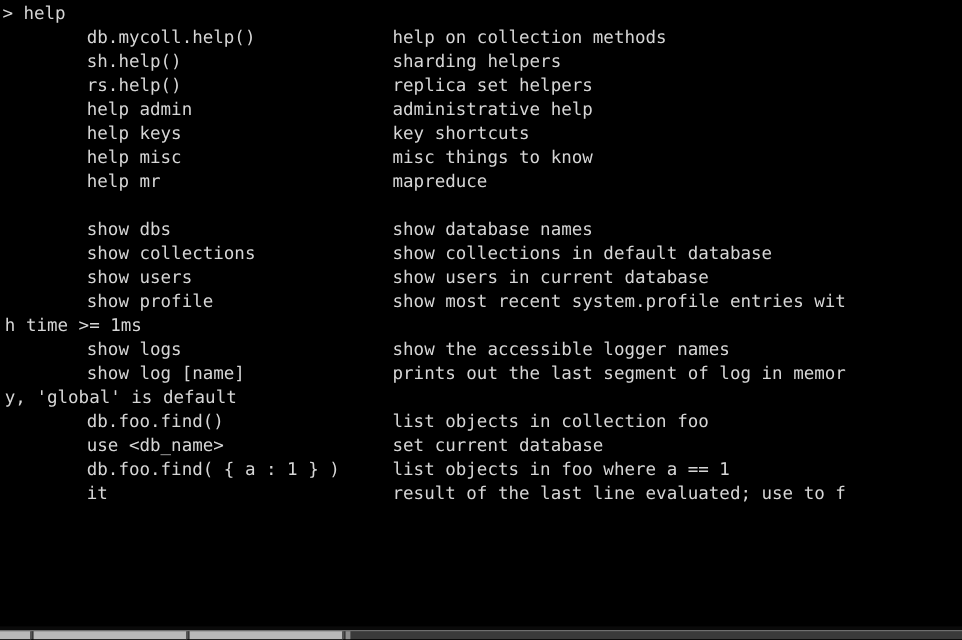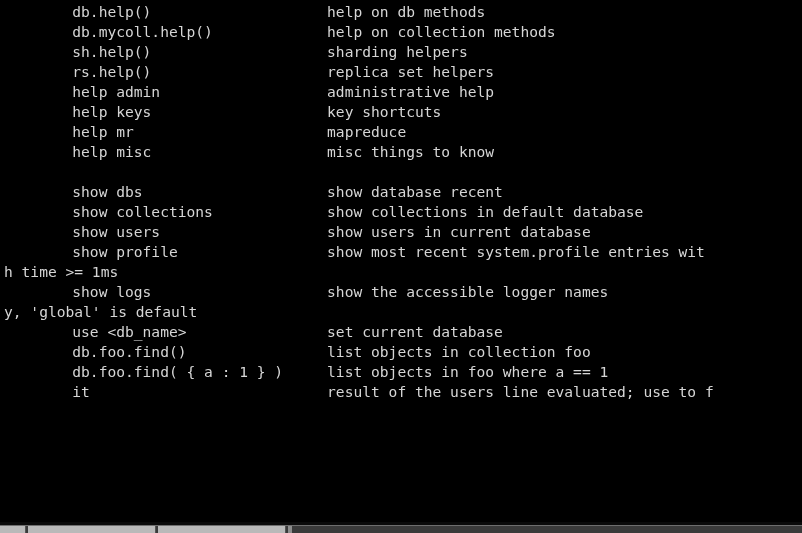--- a/index.html
+++ b/index.html
@@ -90,40 +90,41 @@
     width: 4px;
     height: 7px;
     background: #8d8d8d;
   }
 </style>
 </head>
 <body>
 
 <div id="terminal">
 
-  <div class="row">        db.help()                    help on db methods</div>
+  <div class="row prompt-row">&gt; help</div>
   <div class="row">        db.mycoll.help()             help on collection methods</div>
   <div class="row">        sh.help()                    sharding helpers</div>
   <div class="row">        rs.help()                    replica set helpers</div>
   <div class="row">        help admin                   administrative help</div>
   <div class="row">        help keys                    key shortcuts</div>
+  <div class="row">        help misc                    misc things to know</div>
   <div class="row">        help mr                      mapreduce</div>
-  <div class="row">        help misc                    misc things to know</div>
   <div class="row blank"></div>
-  <div class="row">        show dbs                     show database recent</div>
+  <div class="row">        show dbs                     show database names</div>
   <div class="row">        show collections             show collections in default database</div>
   <div class="row">        show users                   show users in current database</div>
   <div class="row">        show profile                 show most recent system.profile entries wit</div>
   <div class="row wrap">h time &gt;= 1ms</div>
   <div class="row">        show logs                    show the accessible logger names</div>
+  <div class="row">        show log [name]              prints out the last segment of log in memor</div>
   <div class="row wrap">y, 'global' is default</div>
+  <div class="row">        db.foo.find()                list objects in collection foo</div>
   <div class="row">        use &lt;db_name&gt;                set current database</div>
-  <div class="row">        db.foo.find()                list objects in collection foo</div>
   <div class="row">        db.foo.find( { a : 1 } )     list objects in foo where a == 1</div>
-  <div class="row">        it                           result of the users line evaluated; use to f</div>
+  <div class="row">        it                           result of the last line evaluated; use to f</div>
 
   <div id="taskbar">
     <div class="bar-top"></div>
     <div class="tb-btn b1"></div>
     <div class="tb-btn b2"></div>
     <div class="tb-btn b3"></div>
     <div class="tb-handle"></div>
   </div>
 
 </div>

